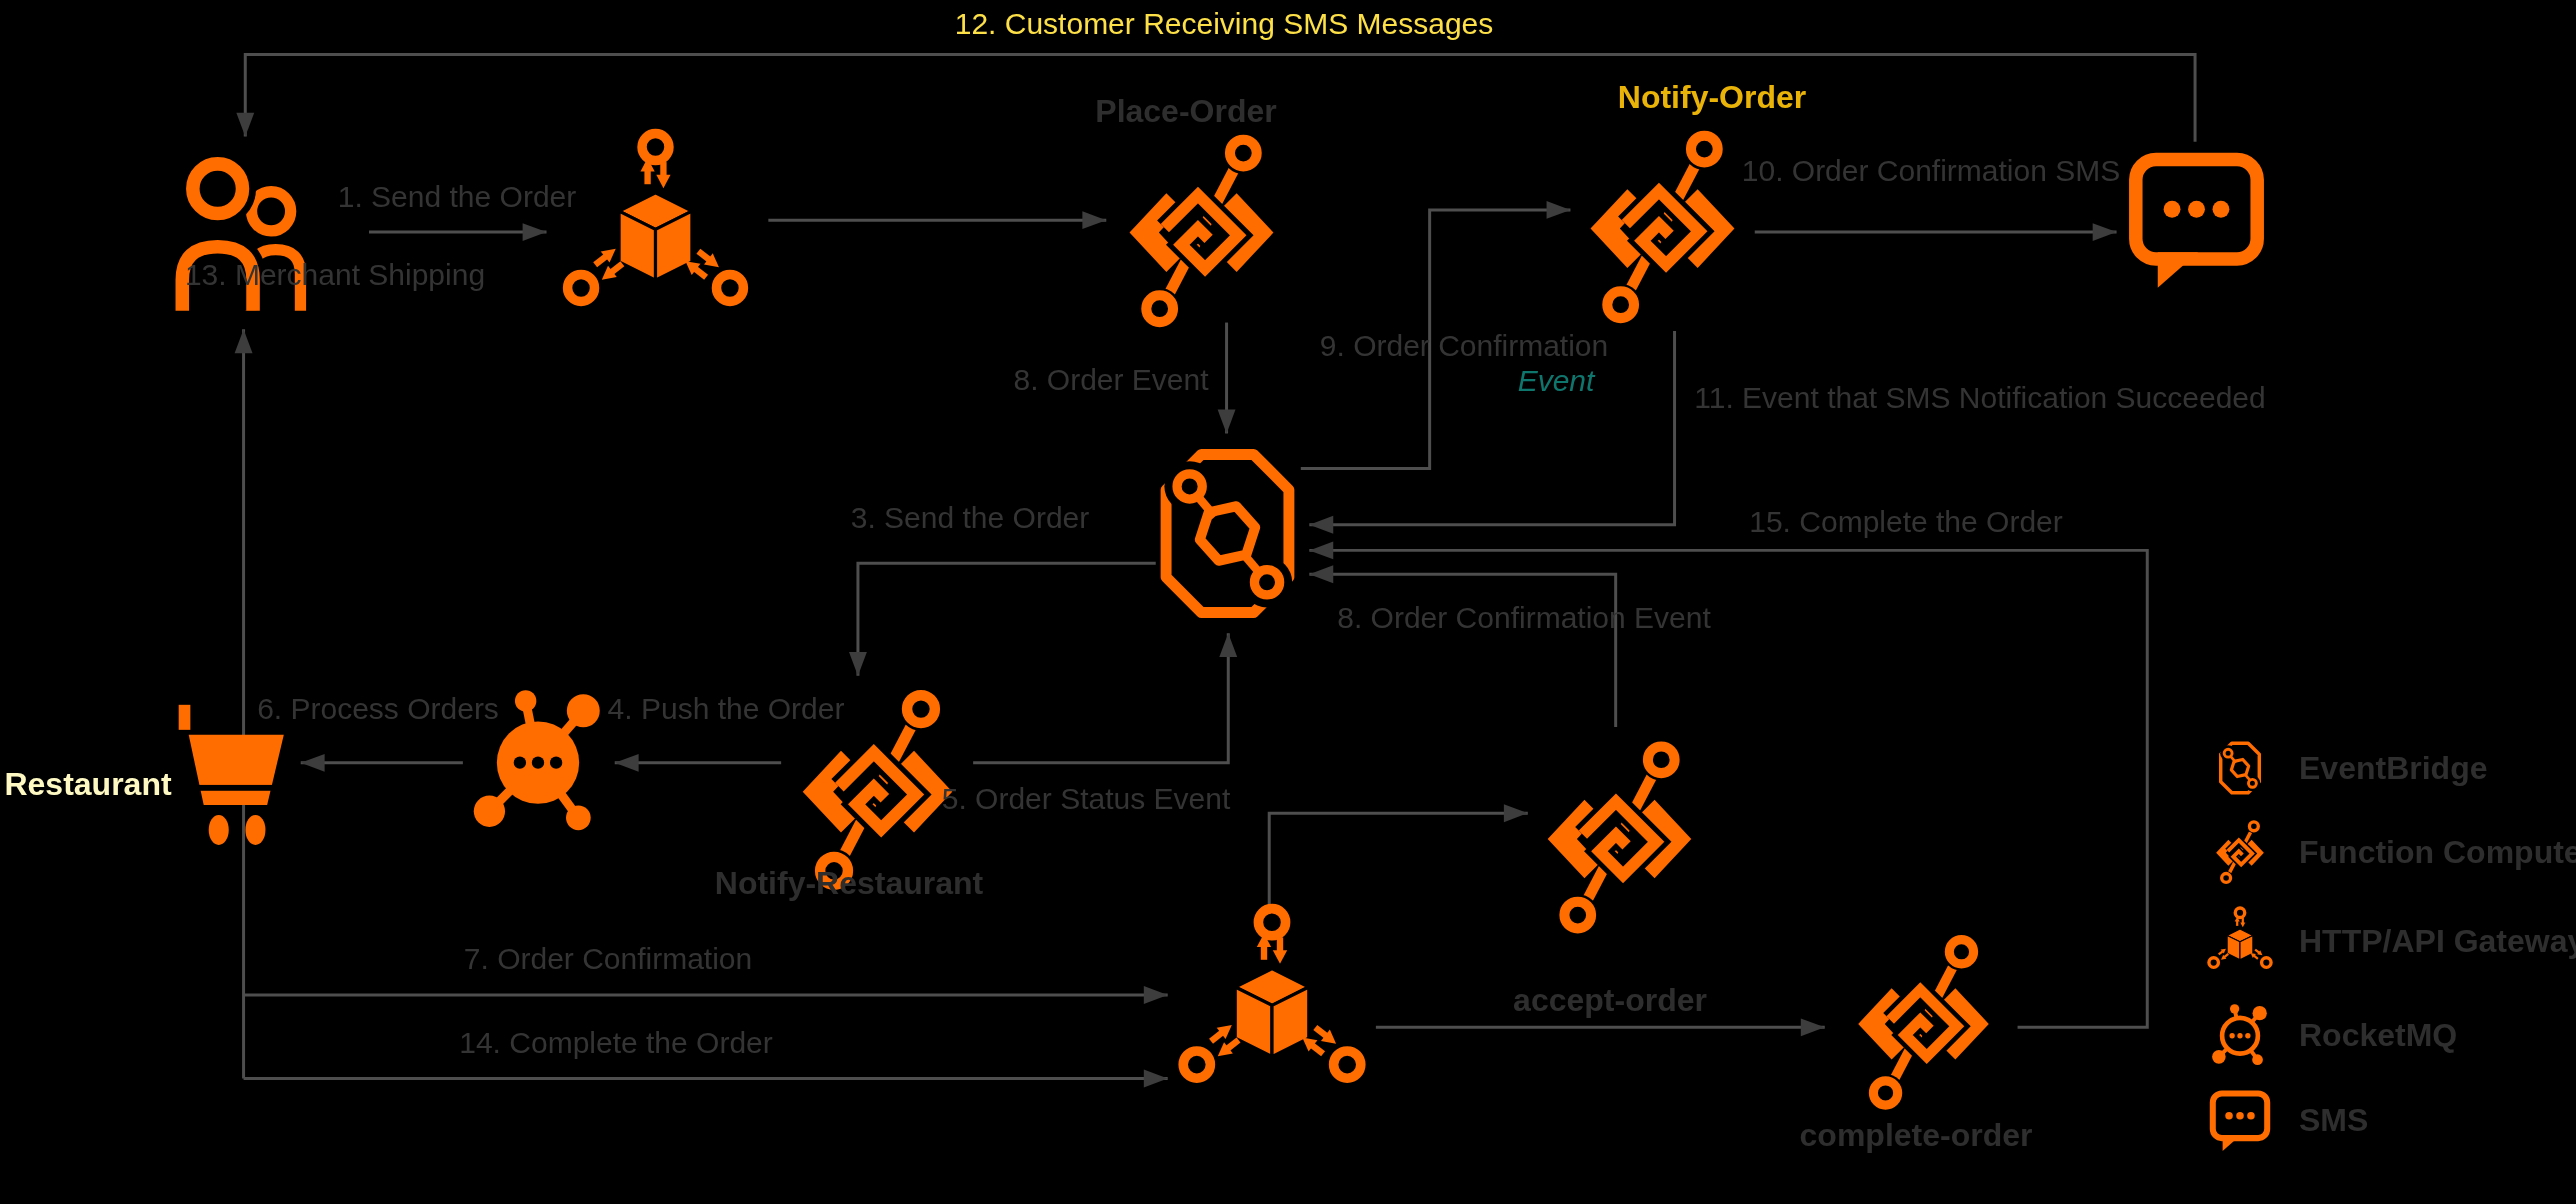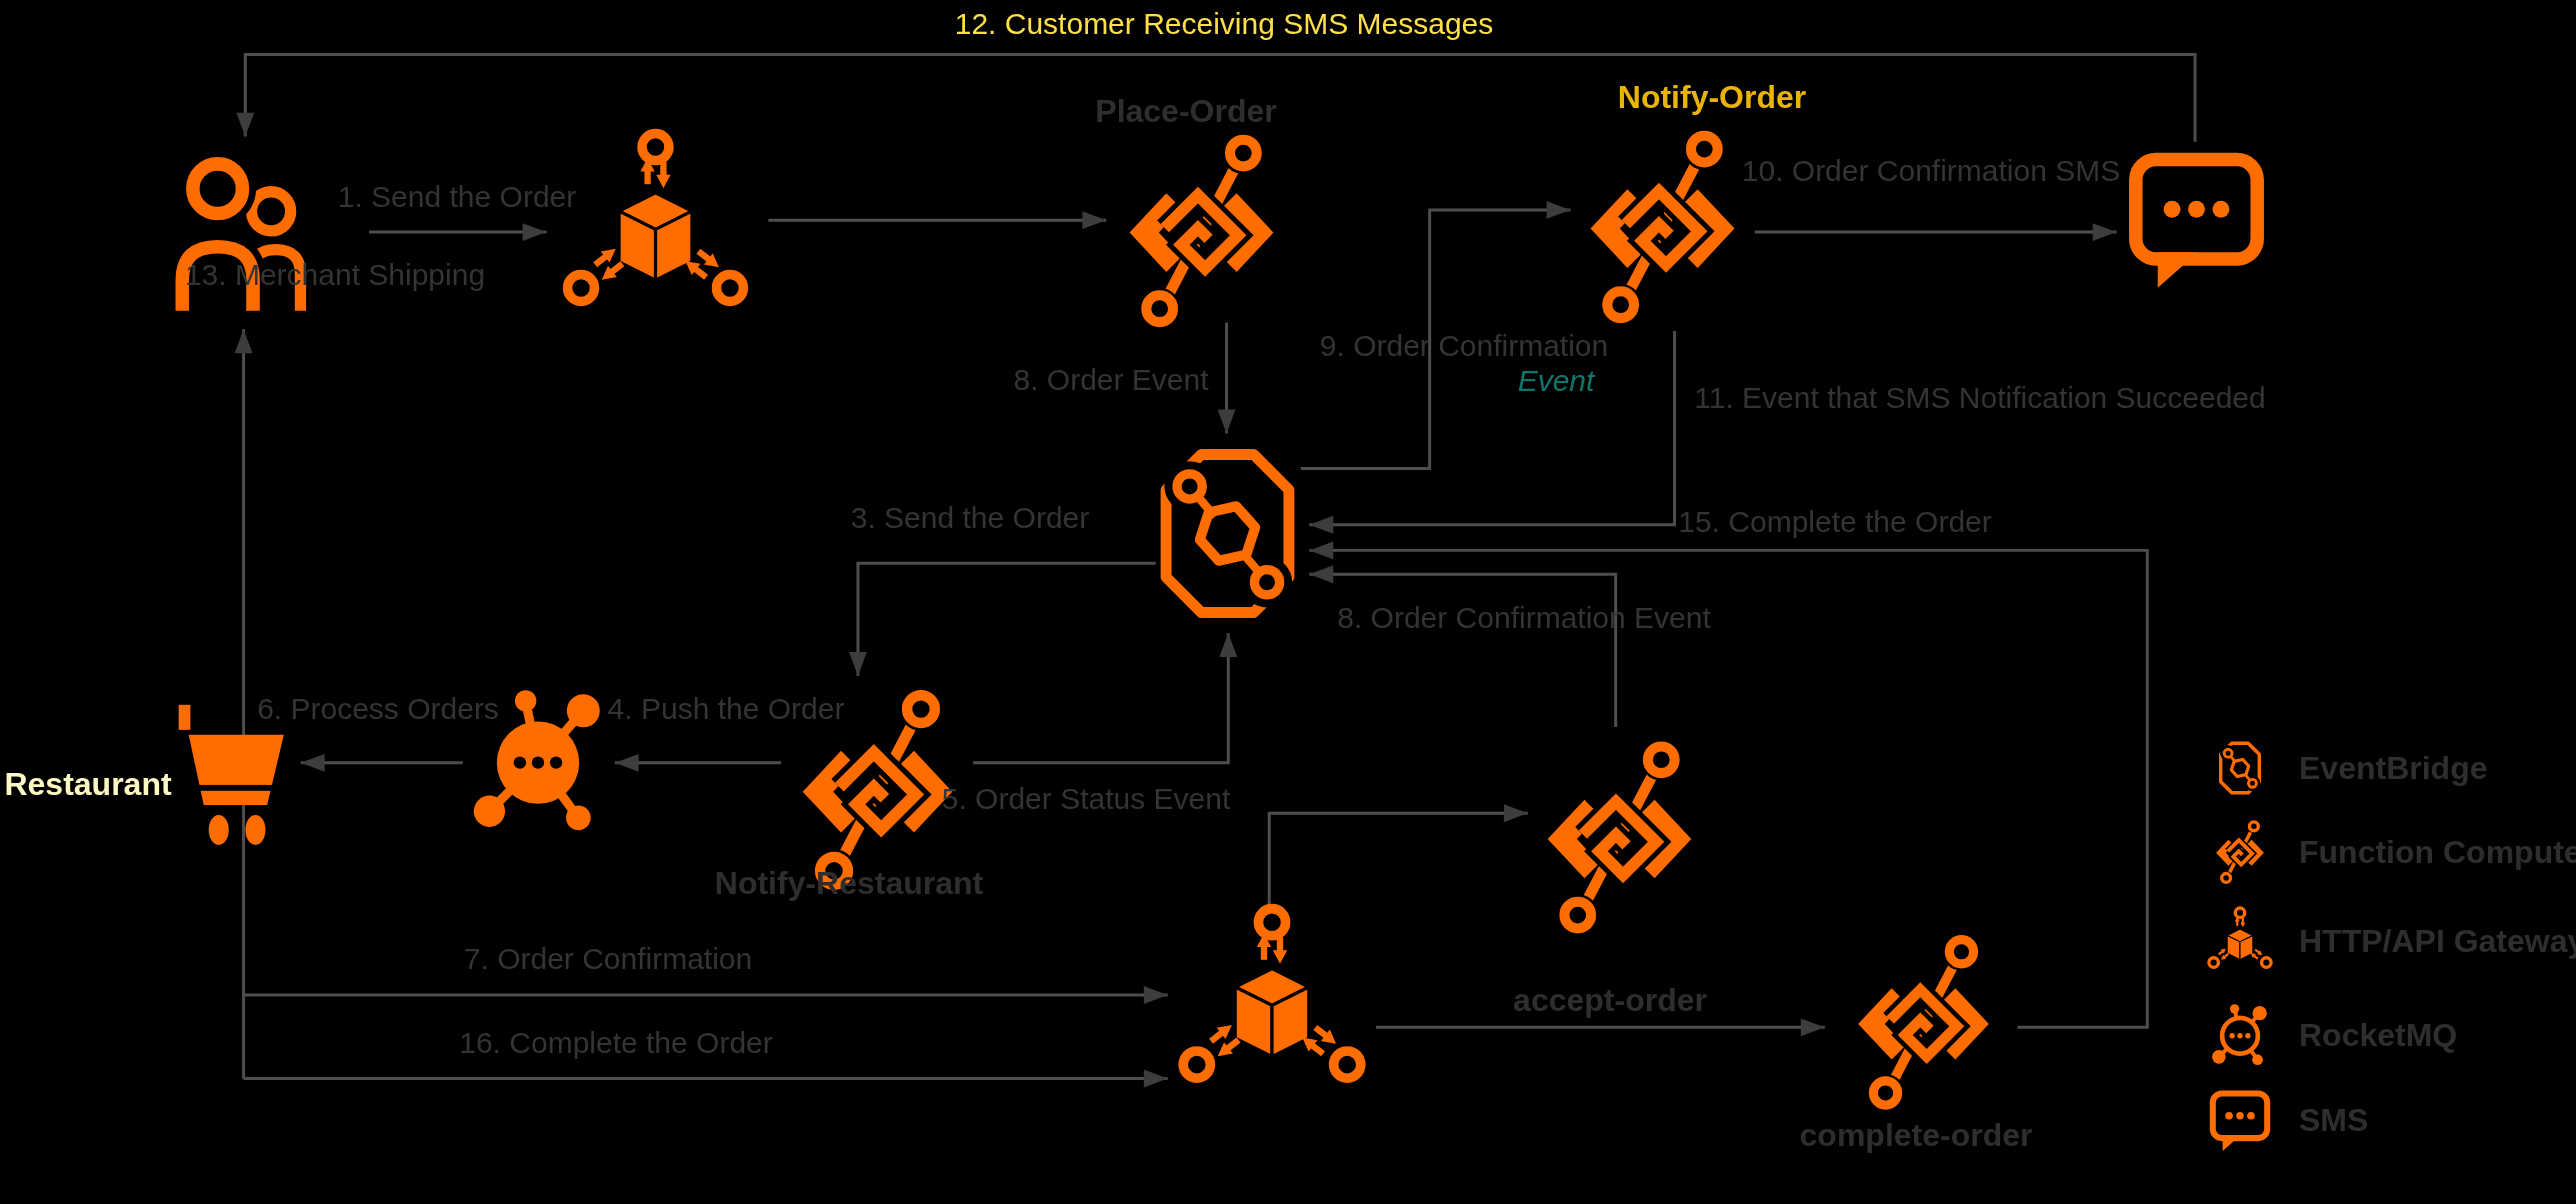--- a/index.html
+++ b/index.html
@@ -324,22 +324,22 @@
       <div class="label flow" style="left: 1086px; top: 799px; color: rgb(52, 52, 52);">5. Order Status Event</div>
       <div class="label flow" style="left: 378px; top: 709px; color: rgb(52, 52, 52);">6. Process Orders</div>
       <div class="label flow" style="left: 608px; top: 959px; color: rgb(52, 52, 52);">7. Order Confirmation</div>
       <div class="label flow" style="left: 1524px; top: 618px; color: rgb(52, 52, 52);">8. Order Confirmation Event</div>
       <div class="label flow" style="left: 1464px; top: 346px; color: rgb(52, 52, 52);">9. Order Confirmation</div>
       <div class="label flow" style="left: 1556px; top: 381px; color: #0f766e; font-style: italic;">Event</div>
       <div class="label flow" style="left: 1931px; top: 171px; color: rgb(52, 52, 52);">10. Order Confirmation SMS</div>
       <div class="label flow" style="left: 1980px; top: 398px; color: rgb(52, 52, 52);">11. Event that SMS Notification Succeeded</div>
       <div class="label flow" style="left: 1224px; top: 24px; color: #fde047;">12. Customer Receiving SMS Messages</div>
       <div class="label flow" style="left: 335px; top: 275px; color: rgb(52, 52, 52);">13. Merchant Shipping</div>
-      <div class="label flow" style="left: 616px; top: 1043px; color: rgb(52, 52, 52);">16. Complete the Order</div>
-      <div class="label flow" style="left: 1835px; top: 522px; color: rgb(52, 52, 52);">15. Complete the Order</div>
+      <div class="label flow" style="left: 616px; top: 1043px; color: rgb(52, 52, 52);">14. Complete the Order</div>
+      <div class="label flow" style="left: 1906px; top: 522px; color: rgb(52, 52, 52);">15. Complete the Order</div>
       <div class="label node-label" style="left: 1186px; top: 101px; color: rgb(46, 46, 46); margin-top: 10px;">Place-Order</div>
       <div class="label node-label" style="left: 1712px; top: 97px; color: #eab308;">Notify-Order</div>
       <div class="label node-label" style="left: 849px; top: 883px; color: rgb(46, 46, 46);">Notify-Restaurant</div>
       <div class="label node-label" style="left: 1610px; top: 1000px; color: rgb(46, 46, 46);">accept-order</div>
       <div class="label node-label" style="left: 1916px; top: 1135px; color: rgb(46, 46, 46);">complete-order</div>
       <div class="label node-label" style="left: 88px; top: 784px; color: #fef9c3;">Restaurant</div>
     </div>
   <div id="legend">
       <div class="legend-icon" style="left: 2240px; top: 768px;">
         <svg viewBox="0 0 170 212" width="56" height="56" preserveAspectRatio="xMidYMid meet">

